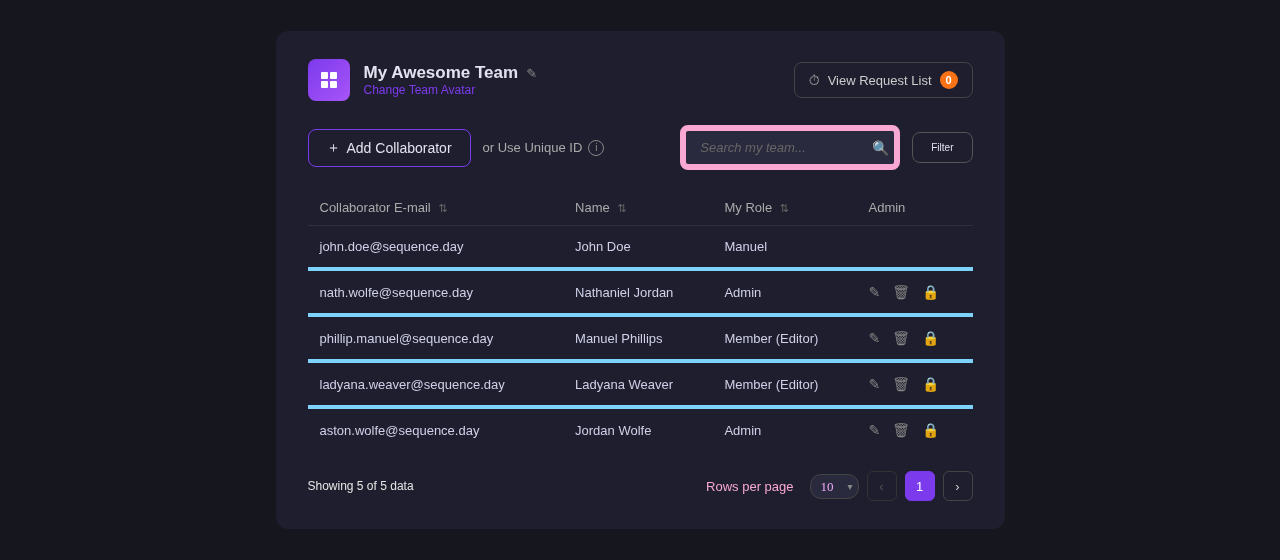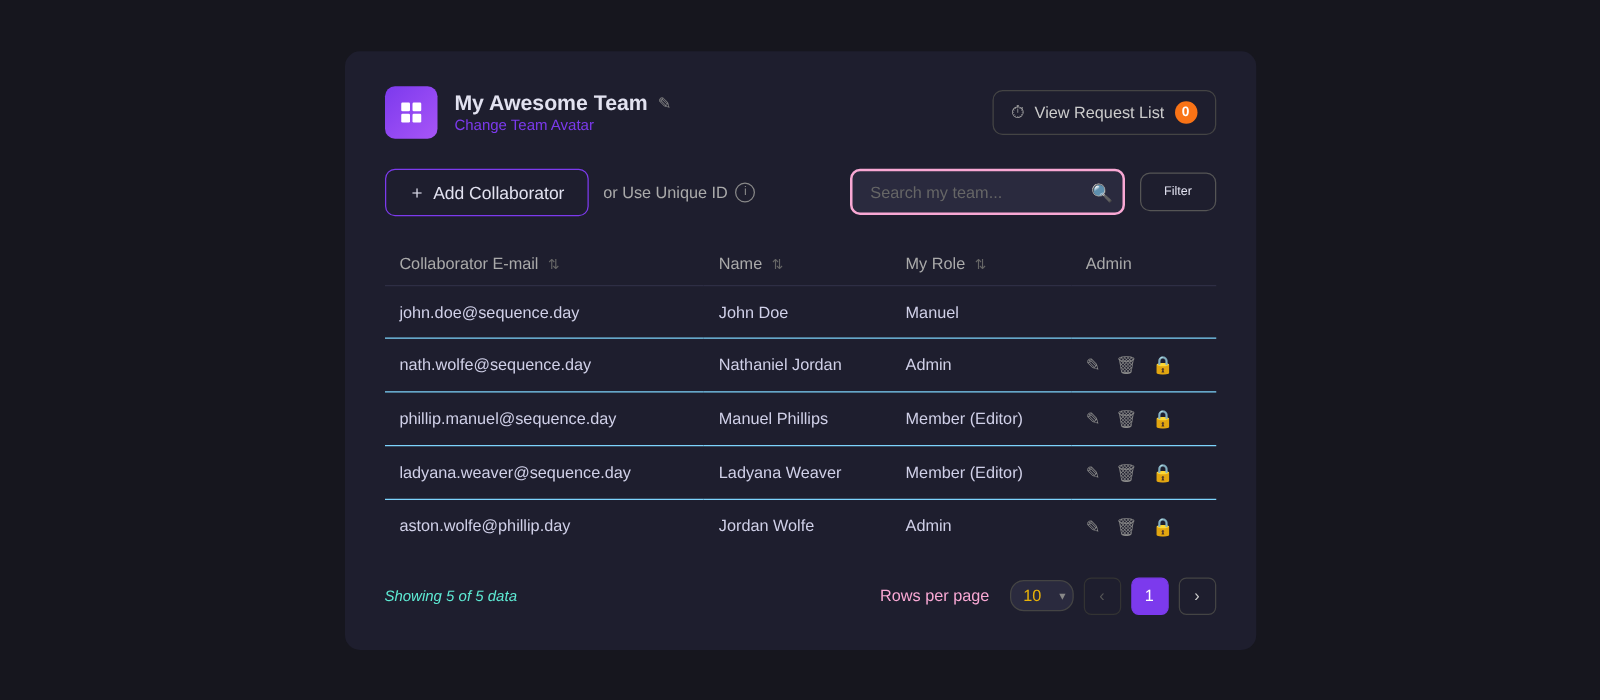--- a/index.html
+++ b/index.html
@@ -172,26 +172,27 @@
 
     .search-wrap {
       margin-left: auto;
       position: relative;
       display: flex;
       align-items: center;
     }
 
     .search-input {
       background: #2a2a3e;
-      border: 2px solid #f9a8d4;
+      border: 6px solid #f9a8d4;
       border-radius: 8px;
       padding: 9px 36px 9px 14px;
       color: #ccc;
       font-size: 13px;
       width: 220px;
+      font-style: italic;
     }
 
     .search-input::placeholder { color: #666; }
 
     .search-icon-btn {
       position: absolute;
       right: 10px;
       color: #666;
       font-size: 14px;
     }
@@ -225,21 +226,21 @@
     }
 
     .sort-icon {
       display: inline-block;
       margin-left: 4px;
       font-size: 11px;
       color: #666;
     }
 
     tbody tr {
-      border-bottom: 1px solid #7dd3fc;
+      border-bottom: 4px solid #7dd3fc;
     }
 
     tbody tr:last-child {
       border-bottom: none;
     }
 
     tbody td {
       color: #d0d0e8;
       font-size: 13px;
       padding: 13px 12px;
@@ -259,46 +260,46 @@
 
     
     .table-footer {
       display: flex;
       align-items: center;
       justify-content: space-between;
       margin-top: 20px;
     }
 
     .showing-text {
-      color: #5eead4;
+      color: #e5e5e5;
       font-size: 12px;
-      font-style: italic;
     }
 
     .pagination-area {
       display: flex;
       align-items: center;
       gap: 8px;
     }
 
     .rows-per-page {
       color: #f9a8d4;
       font-size: 13px;
       margin-right: 8px;
     }
 
     .rows-select {
       background: #2a2a3e;
       border: 1px solid #444;
       border-radius: 11px;
-      color: #eab308;
+      color: #f0abfc;
       padding: 4px 24px 4px 10px;
       font-size: 13px;
       cursor: pointer;
       appearance: none;
+      font-family: Liberation Serif, serif;
       -webkit-appearance: none;
     }
 
     .rows-select-wrap {
       position: relative;
       display: inline-block;
     }
 
     .rows-select-wrap::after {
       content: '▾';
@@ -448,21 +449,21 @@
       <td>
 
         <div class="action-icons">
           <span class="action-icon" title="Edit">✎</span>
           <span class="action-icon" title="Delete">🗑</span>
           <span class="action-icon" title="Lock">🔒</span>
         </div>
       </td>
     </tr>
           <tr>
-      <td>aston.wolfe@phillip.day</td>
+      <td>aston.wolfe@sequence.day</td>
       <td>Jordan Wolfe</td>
       <td>Admin</td>
       <td>
 
         <div class="action-icons">
           <span class="action-icon" title="Edit">✎</span>
           <span class="action-icon" title="Delete">🗑</span>
           <span class="action-icon" title="Lock">🔒</span>
         </div>
       </td>

